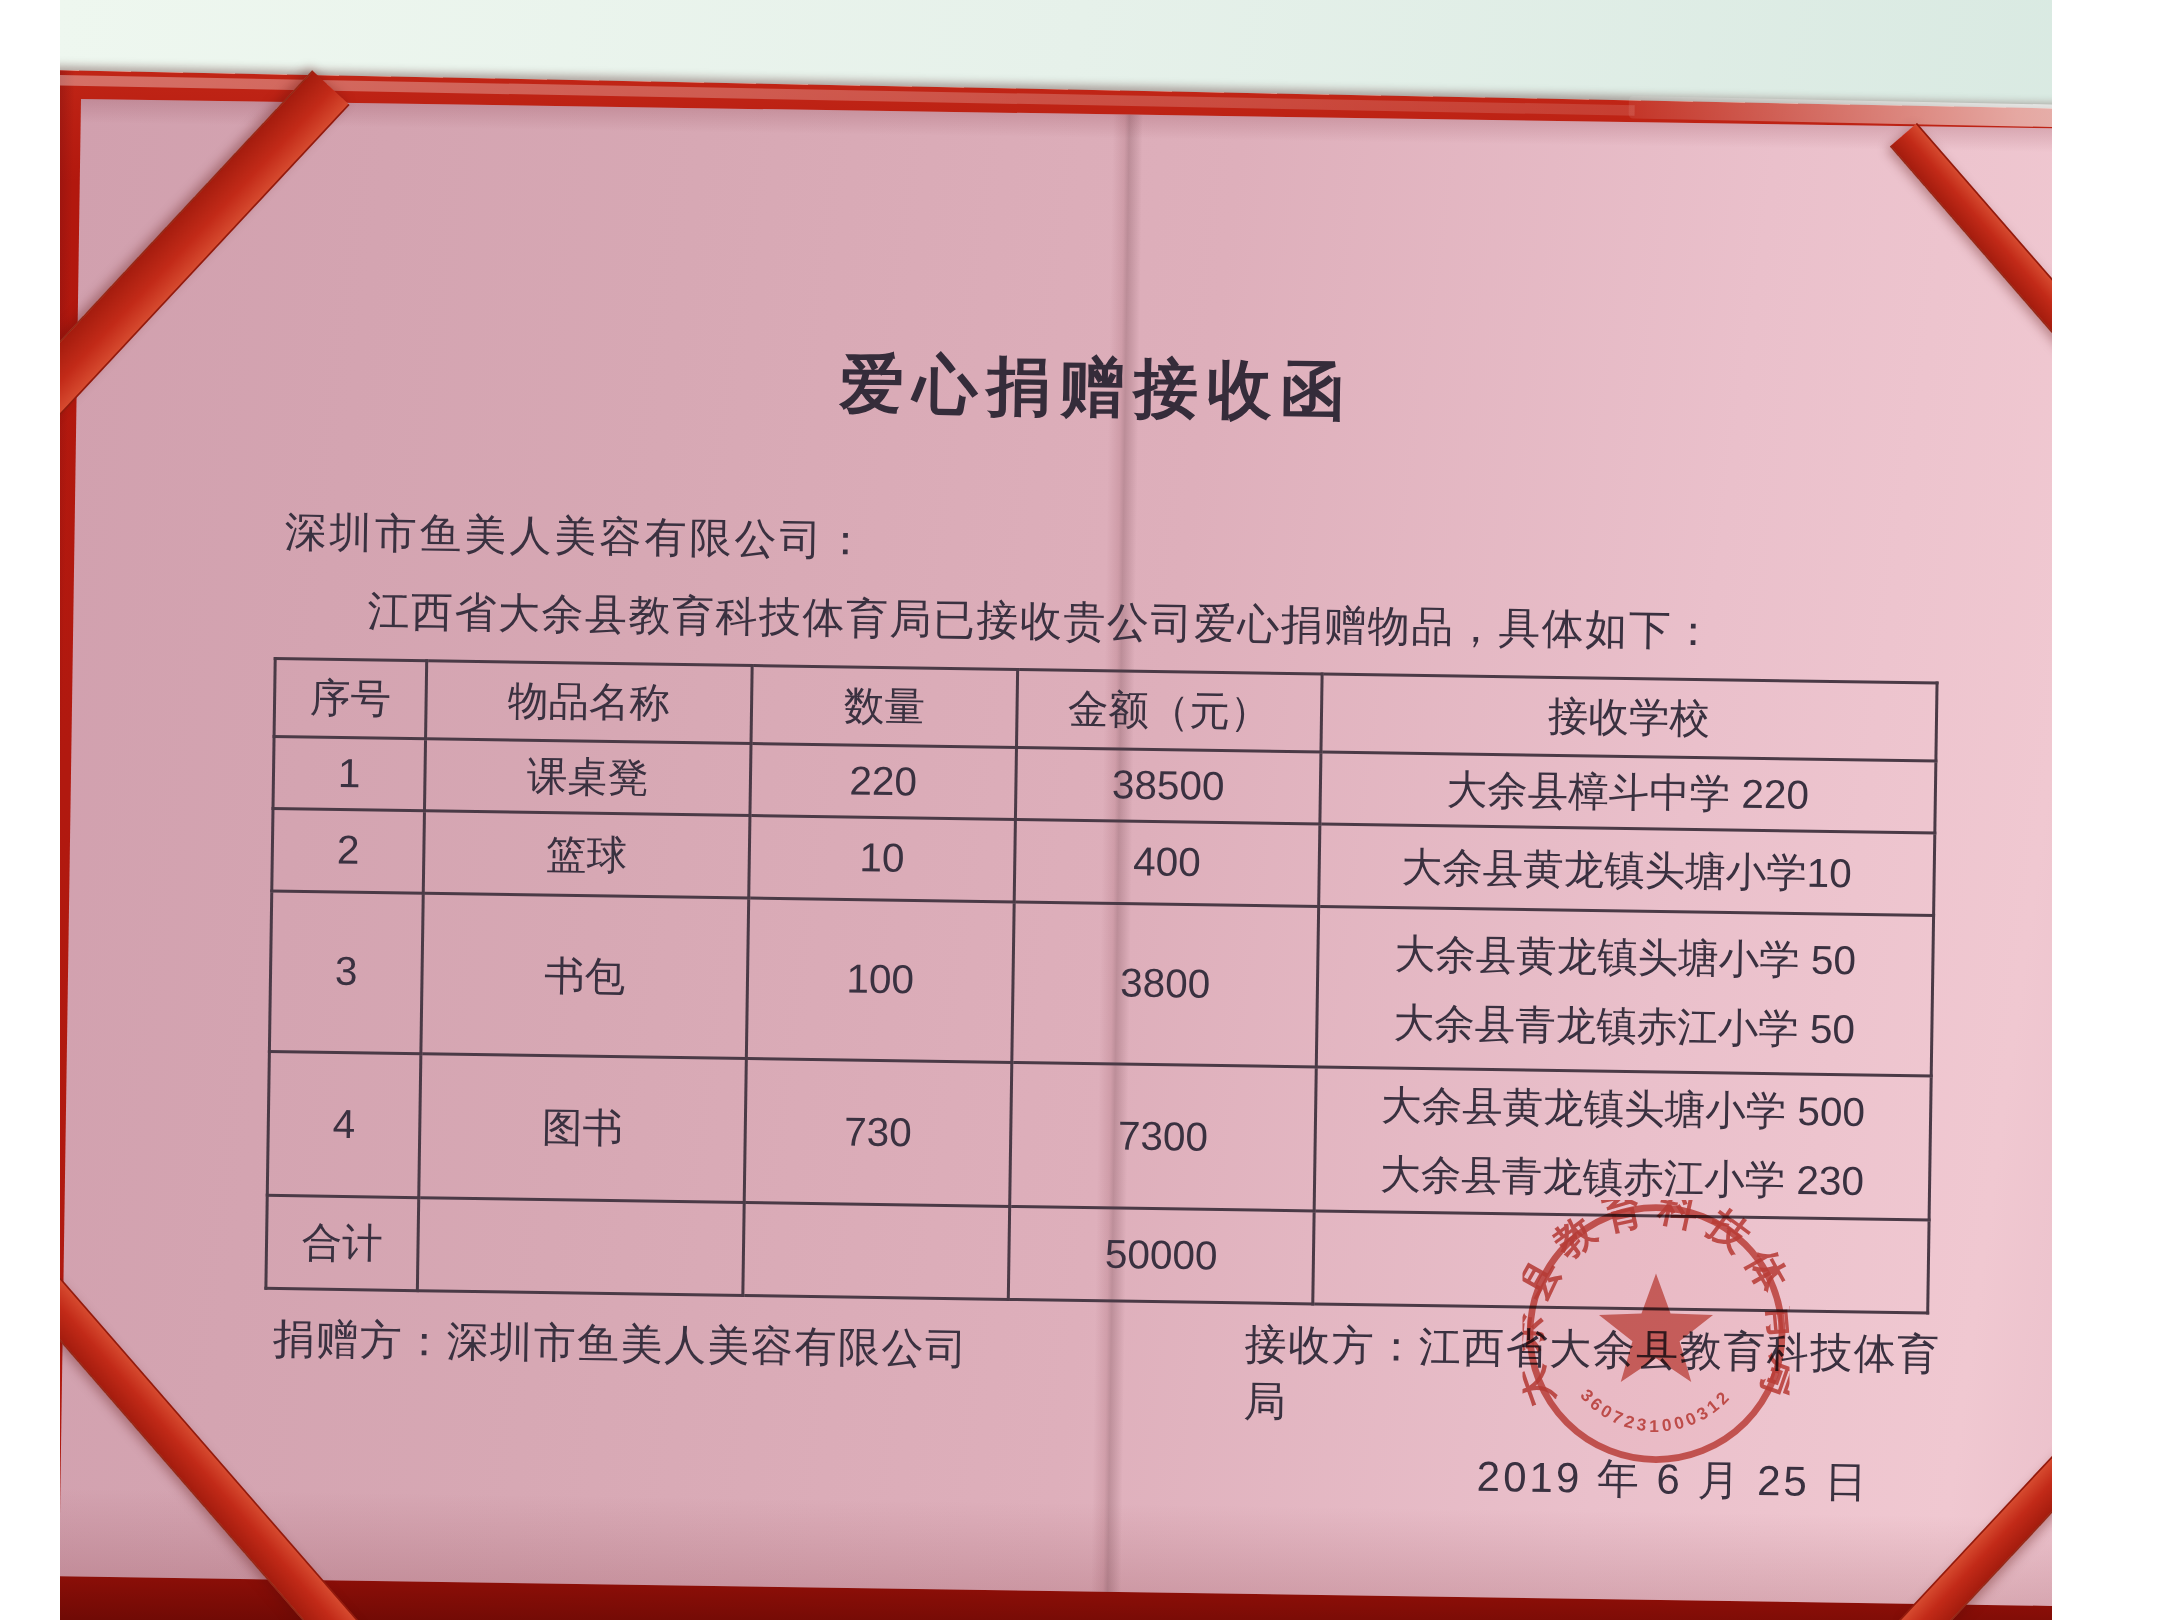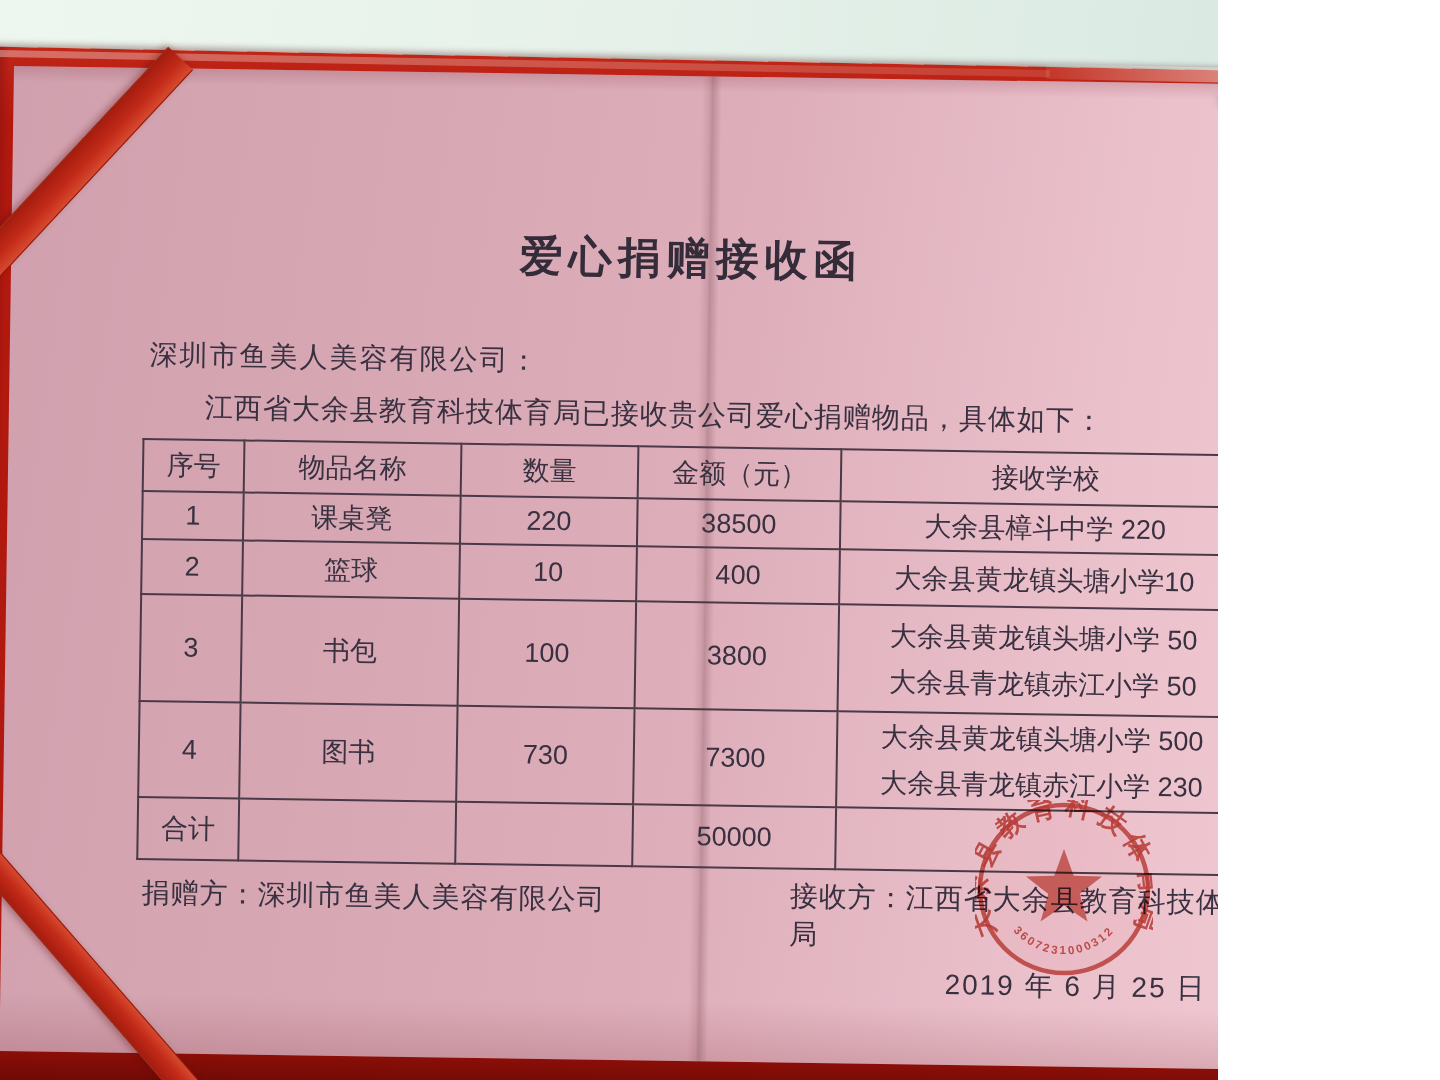--- a/index.html
+++ b/index.html
@@ -1,18 +1,18 @@
 <!DOCTYPE html>
 <html><head>
 <meta charset="utf-8">
 <style>
   html,body{margin:0;padding:0;}
   body{font-family:"Liberation Sans","DejaVu Sans",sans-serif;}
-  .scene{position:relative;width:1218px;height:1080px;overflow:hidden;
-    background:linear-gradient(100deg,#eef7ef 0%,#e6f1ea 45%,#d6e8e0 100%);}
+  .scene{position:relative;width:1328px;height:1080px;overflow:hidden;
+    background:linear-gradient(100deg,#eef7ef 0%,#e6f1ea 45%,#d6e8e0 100%);margin-left:40px;}
   
   .folder{position:absolute;left:-40px;top:46px;width:1540px;height:1240px;
     transform:rotate(1.1deg);transform-origin:top left;
     background:linear-gradient(180deg,#c02516 0%,#b2180e 6%,#b01a10 70%,#9c130b 100%);
     box-shadow:0 -3px 6px rgba(60,10,10,.35);}
   .folder-left-edge{position:absolute;left:0;top:0;width:50px;height:760px;
     background:linear-gradient(90deg,#570d12 0%,#7d1010 55%,rgba(178,24,14,0) 100%);}
   .folder-lining{position:absolute;left:1412px;top:10px;width:56px;height:1100px;
     background:linear-gradient(180deg,#d8602e 0%,#cf5930 45%,#c44a26 100%);}
   .folder-right-edge{position:absolute;left:1466px;top:0;width:74px;height:1140px;

